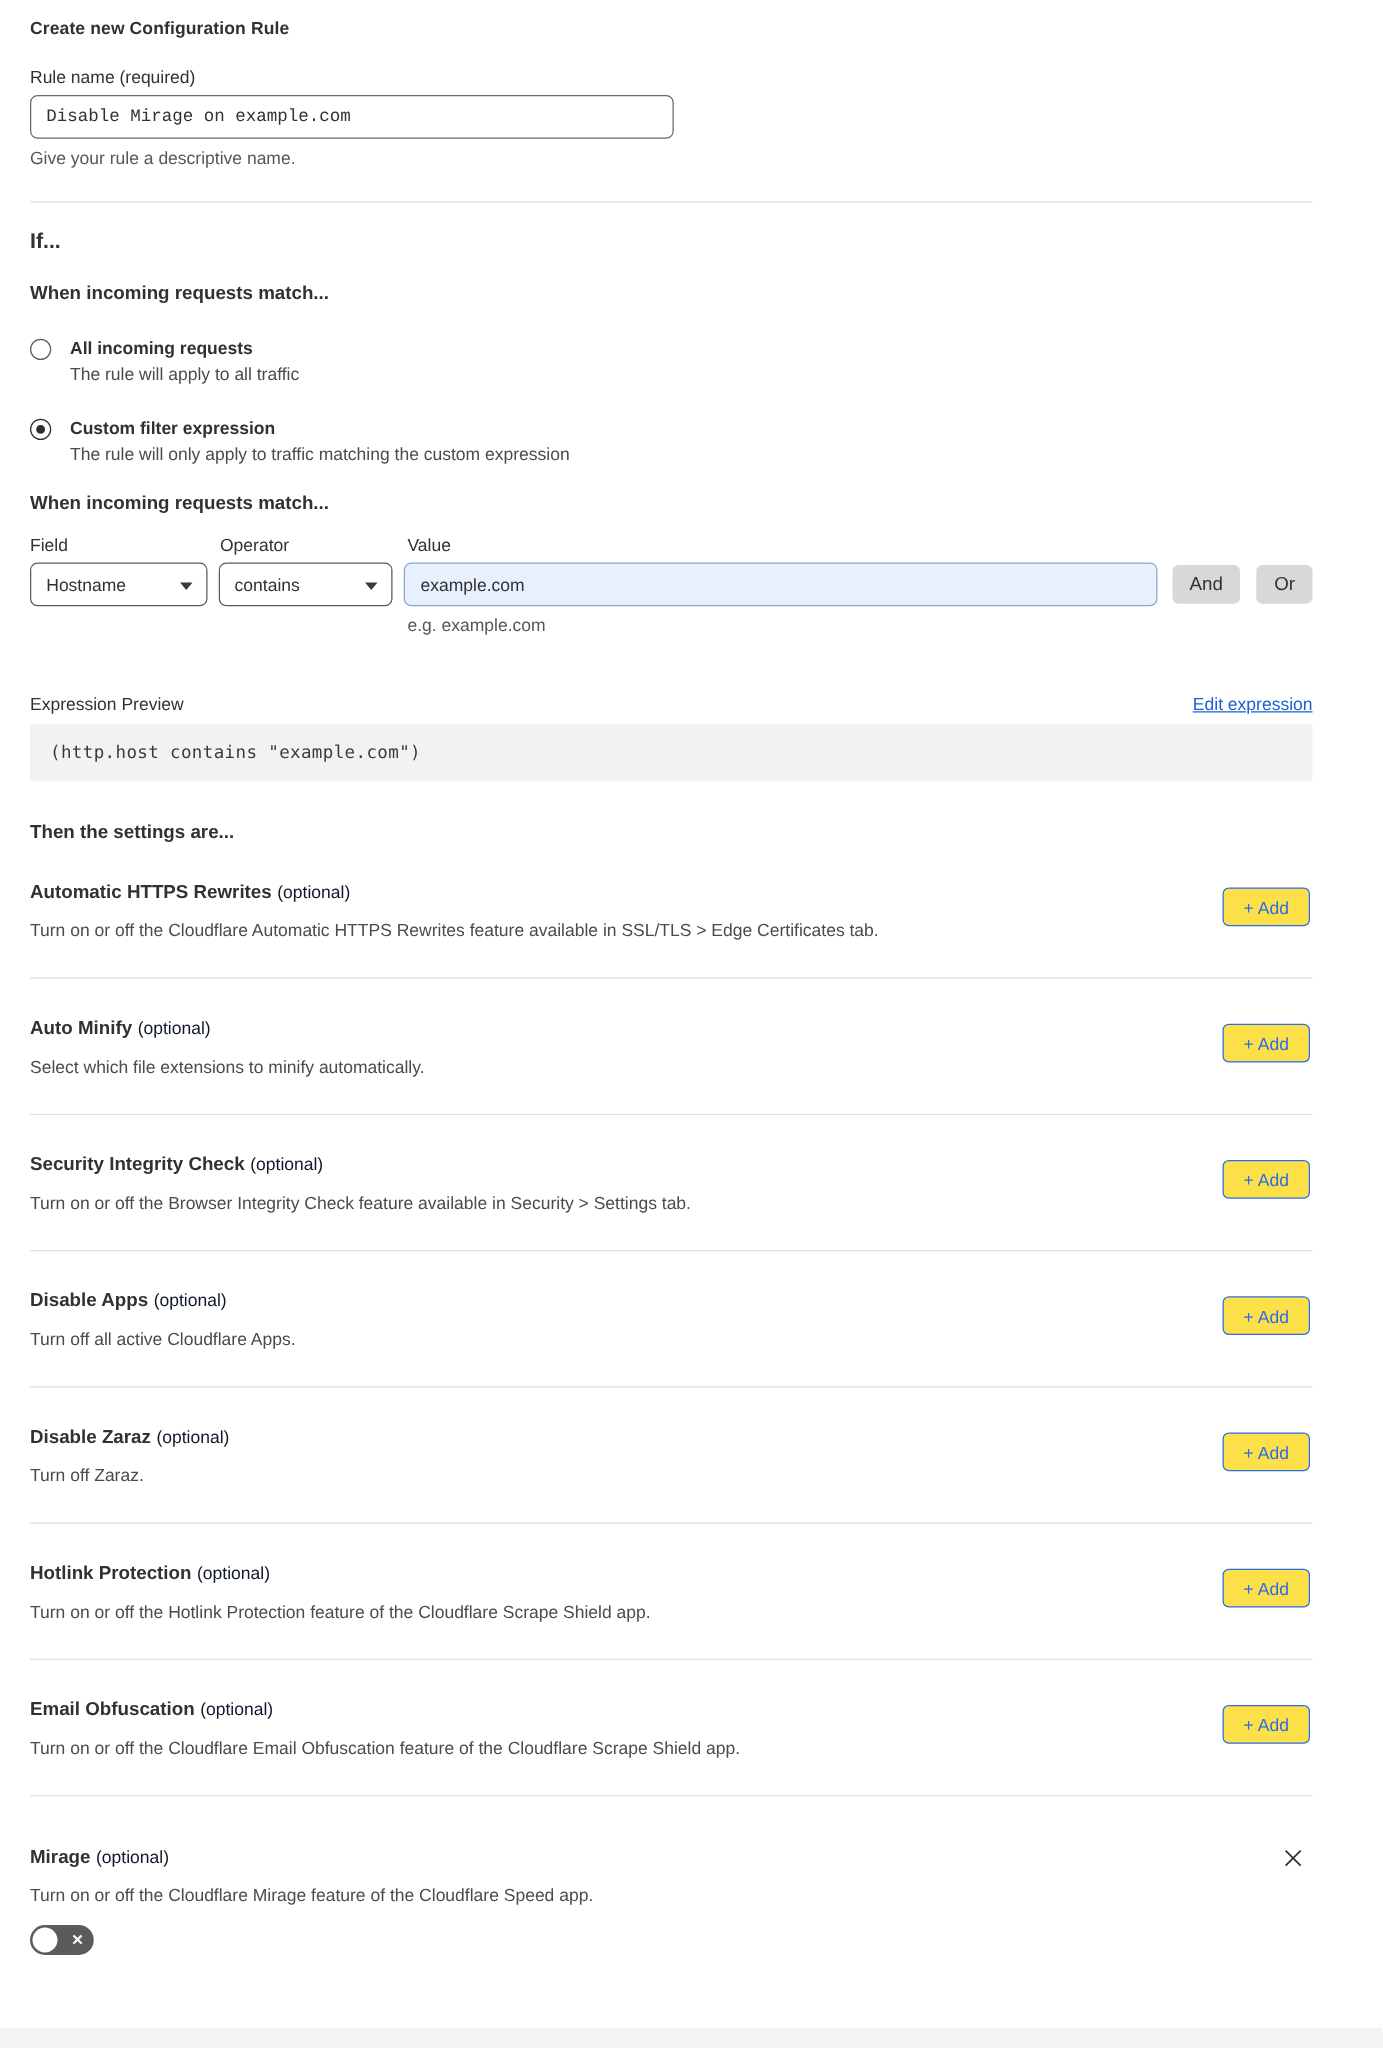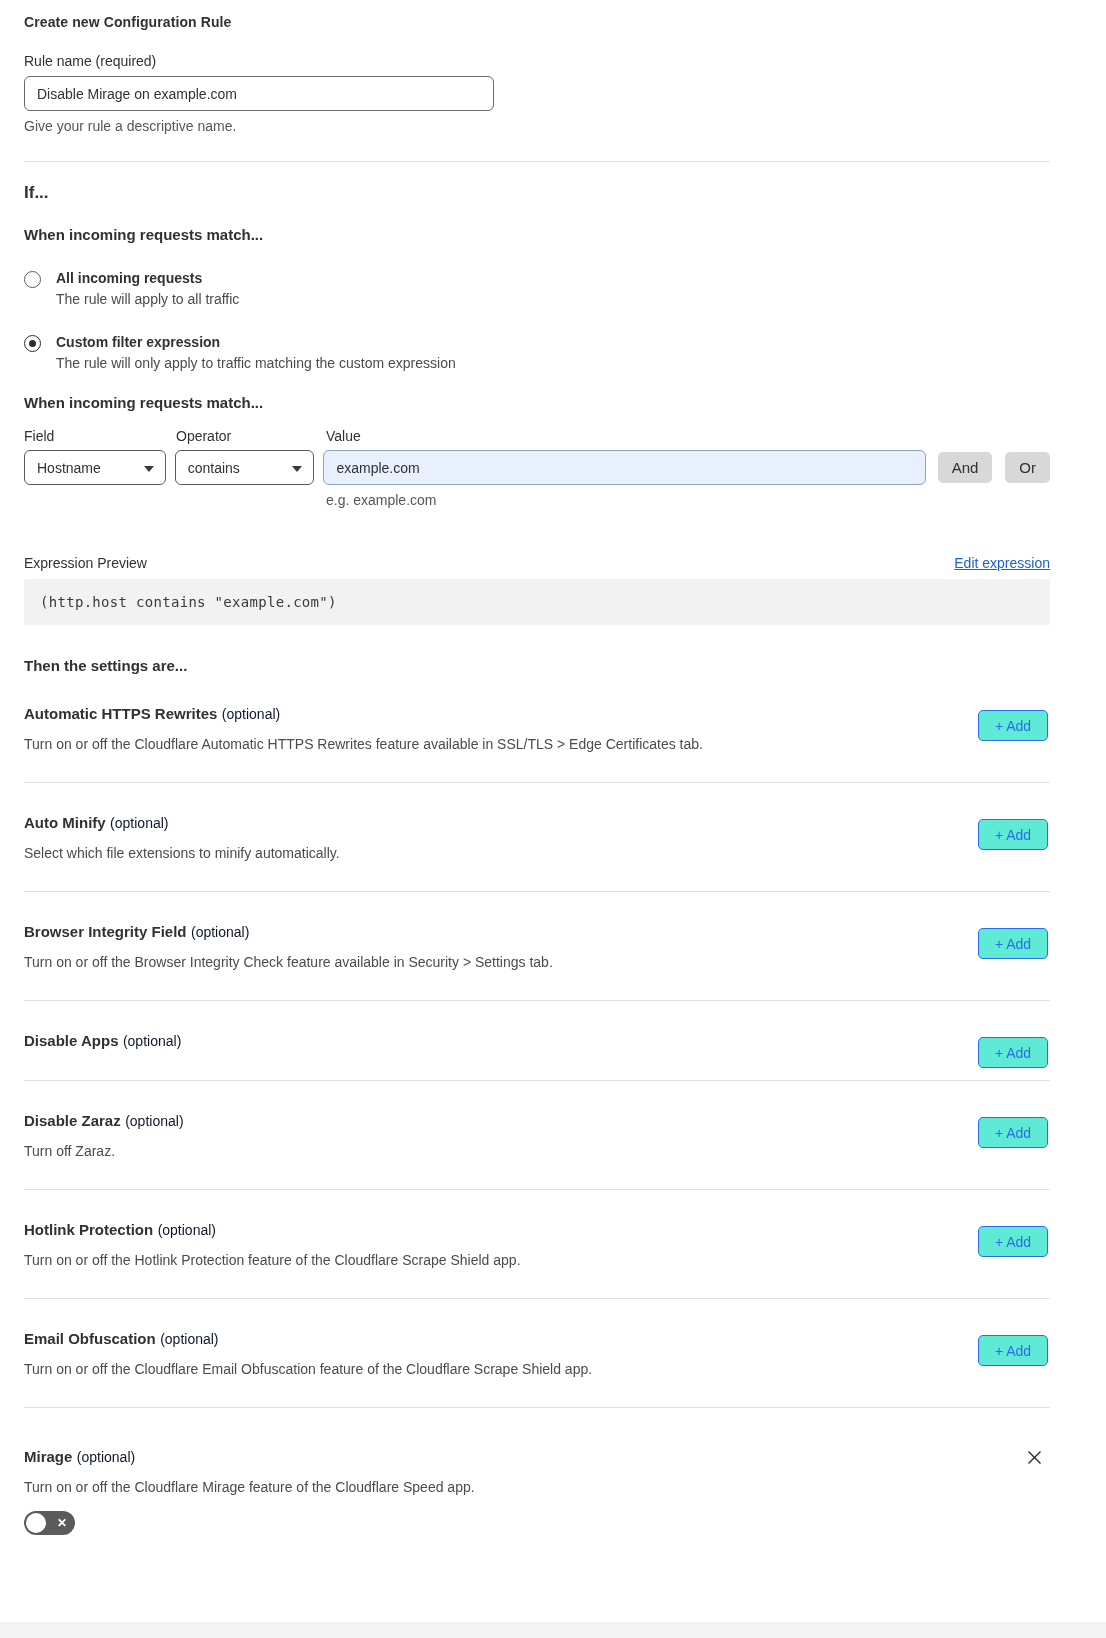--- a/index.html
+++ b/index.html
@@ -4,22 +4,22 @@
 <style>
   * { margin:0; padding:0; box-sizing:border-box; }
   html,body { width:1106px; background:#ffffff; font-family:"Liberation Sans", sans-serif; color:#313131; }
   body { position:relative; height:1638px; overflow:hidden; }
   .container { padding:14px 0 0 24px; width:1050px; }
 
   .page-title { font-size:14px; font-weight:bold; letter-spacing:.1px; }
 
   .field-label { font-size:14px; margin-top:23px; color:#313131; }
   .text-input {
-    margin-top:7px; width:470px; height:35px; border:1px solid #66696d; border-radius:6px;
-    padding:4px 12px; font-size:14px; color:#313131; font-family:Liberation Sans, sans-serif;
+    margin-top:7px; width:515px; height:35px; border:1px solid #66696d; border-radius:6px;
+    padding:4px 12px; font-size:14px; color:#313131; font-family:Liberation Mono, monospace;
     background:#fff; display:block; outline:none;
   }
   .helper { font-size:14px; color:#55565a; margin-top:7px; }
 
   .divider { border:none; border-top:1px solid #e0e0e0; margin-top:27px; }
 
   .if-heading { font-size:17px; font-weight:bold; margin-top:21px; }
   .subheading { font-size:15px; font-weight:bold; margin-top:23px; }
 
   .radio-row { display:flex; margin-top:27px; cursor:pointer; }
@@ -71,21 +71,21 @@
   }
 
   .then-heading { font-size:15px; font-weight:bold; margin-top:32px; }
 
   .setting-row { position:relative; padding:31px 0 30px 0; border-bottom:1px solid #e0e0e0; }
   .setting-name { font-size:15px; font-weight:bold; }
   .setting-optional { font-size:14px; font-weight:normal; color:#0f172a; }
   .setting-desc { font-size:14px; color:#4a4b4e; margin-top:13px; }
   .add-btn {
     position:absolute; right:2px; top:36px; width:70px; height:31px;
-    background:#5eead4; border:1px solid #2b6cec; border-radius:5px; color:#2b6cec;
+    background:#fde047; border:1px solid #2b6cec; border-radius:5px; color:#2b6cec;
     font-size:14px; font-family:"Liberation Sans", sans-serif; cursor:pointer;
   }
 
   .mirage-row { position:relative; padding-top:40px; }
   .close-icon { position:absolute; right:8px; top:42px; width:15px; height:15px; cursor:pointer; }
   .close-icon svg { display:block; }
   .toggle {
     margin-top:16px; width:51px; height:24px; border-radius:12px; background:#5b5b5b;
     position:relative; cursor:pointer;
   }
@@ -175,31 +175,32 @@
       <div class="setting-row">
       <div>
         <span class="setting-name">Auto Minify</span>
         <span class="setting-optional">(optional)</span>
       </div>
       <div class="setting-desc">Select which file extensions to minify automatically.</div>
       <button class="add-btn">+ Add</button>
     </div>
       <div class="setting-row">
       <div>
-        <span class="setting-name">Browser Integrity Field</span>
+        <span class="setting-name">Security Integrity Check</span>
         <span class="setting-optional">(optional)</span>
       </div>
       <div class="setting-desc">Turn on or off the Browser Integrity Check feature available in Security &gt; Settings tab.</div>
       <button class="add-btn">+ Add</button>
     </div>
       <div class="setting-row">
       <div>
         <span class="setting-name">Disable Apps</span>
         <span class="setting-optional">(optional)</span>
       </div>
+      <div class="setting-desc">Turn off all active Cloudflare Apps.</div>
       <button class="add-btn">+ Add</button>
     </div>
       <div class="setting-row">
       <div>
         <span class="setting-name">Disable Zaraz</span>
         <span class="setting-optional">(optional)</span>
       </div>
       <div class="setting-desc">Turn off Zaraz.</div>
       <button class="add-btn">+ Add</button>
     </div>

